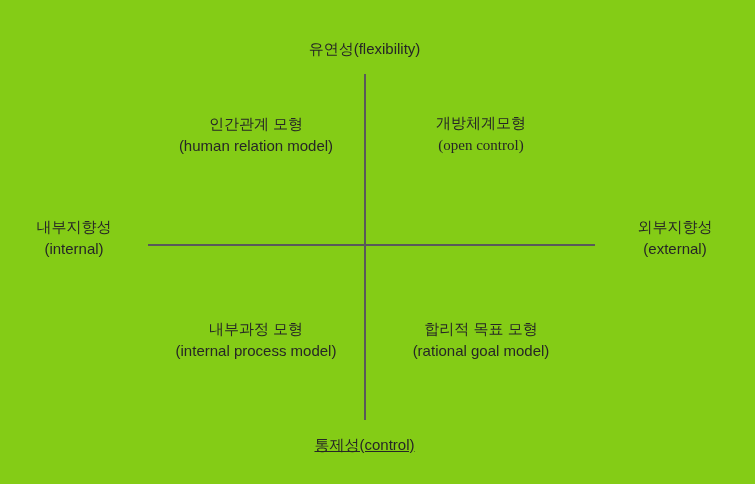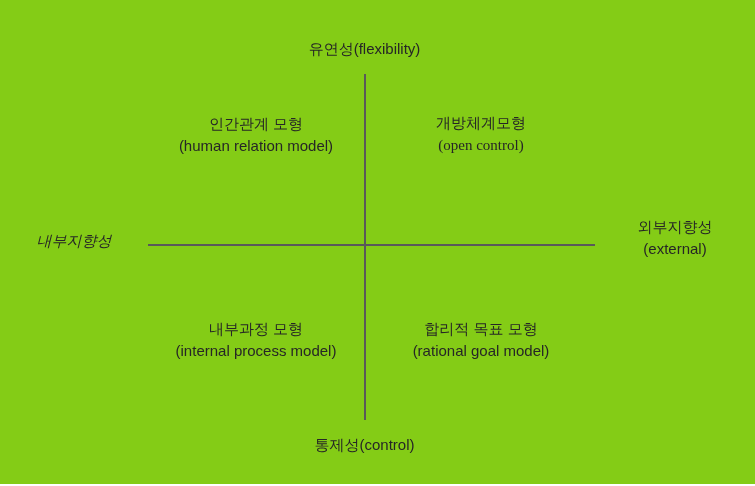--- a/index.html
+++ b/index.html
@@ -54,26 +54,26 @@
   
   #label-top {
     left: 0;
     width: 729px;
     top: 38px;
   }
   #label-bottom {
     left: 0;
     width: 729px;
     top: 434px;
+    text-decoration: underline;
   }
   #label-left {
     left: 0px;
     width: 148px;
-    top: 230px;
-    font-style: italic;
+    top: 216px;
   }
   #label-right {
     left: 600px;
     width: 150px;
     top: 216px;
   }
 
   
   #label-quadrant-tl {
     left: 148px;
@@ -108,20 +108,21 @@
   <div class="label" id="label-top">
     <span class="ko">유연성(flexibility)</span>
   </div>
 
   <div class="label" id="label-bottom">
     <span class="ko">통제성(control)</span>
   </div>
 
   <div class="label" id="label-left">
     <span class="ko">내부지향성</span>
+    <span class="en">(internal)</span>
   </div>
 
   <div class="label" id="label-quadrant-tl">
     <span class="ko">인간관계 모형</span>
     <span class="en">(human relation model)</span>
   </div>
 
   <div class="label" id="label-right">
     <span class="ko">외부지향성</span>
     <span class="en">(external)</span>

